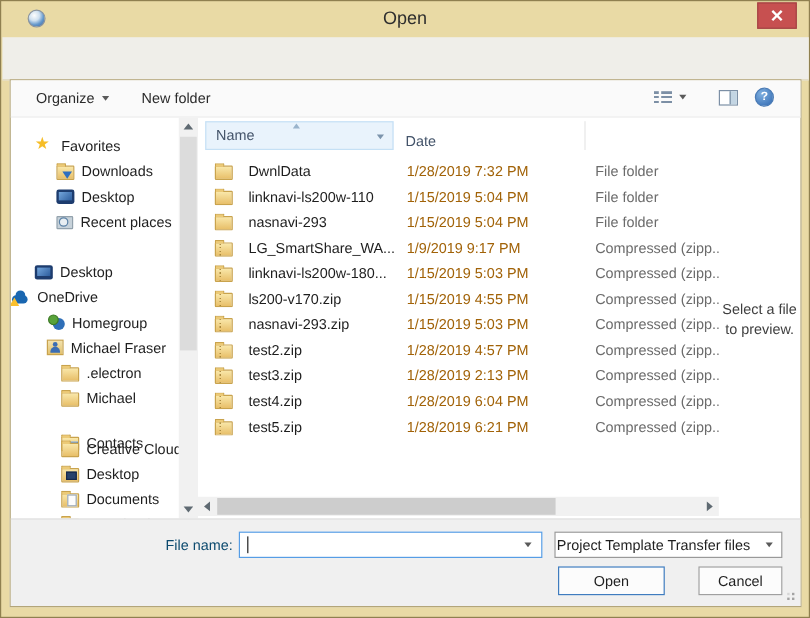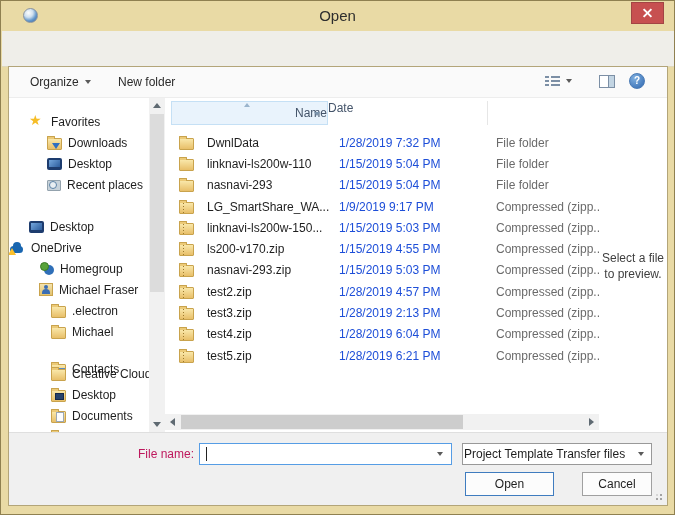--- a/index.html
+++ b/index.html
@@ -72,41 +72,41 @@
   .side-item{position:absolute;height:21px;display:flex;align-items:center;gap:6px;width:140px;}
   .side-label{white-space:nowrap;}
   .side-scroll{position:absolute;left:140px;top:0;width:16px;height:334px;background:#f1f1f1;}
   .tri-up-s{width:0;height:0;border-left:4px solid transparent;border-right:4px solid transparent;border-bottom:5px solid #5f6a72;position:absolute;left:4px;top:5px;}
   .tri-dn-s{width:0;height:0;border-left:4px solid transparent;border-right:4px solid transparent;border-top:5px solid #5f6a72;position:absolute;left:4px;bottom:5px;}
   .vthumb{position:absolute;left:1px;top:16px;width:14px;height:178px;background:#dcdcdc;}
 
   .list{position:absolute;left:156px;top:0;width:434px;height:334px;}
   .hdr{position:absolute;left:0;top:3px;height:24px;display:flex;color:#44546a;}
   .h-name{margin-left:6px;width:157px;background:#e9f3fc;border:1px solid #c5e0f5;box-sizing:border-box;position:relative;
-    display:flex;align-items:center;padding-left:8px;justify-content:flex-end;}
+    display:flex;align-items:center;padding-left:8px;}
   .sort-up{position:absolute;left:72px;top:1px;width:0;height:0;border-left:3.5px solid transparent;border-right:3.5px solid transparent;border-bottom:4px solid #9ab4cc;}
   .h-filter{position:absolute;right:7px;top:10px;border-top-color:#7c94ac;}
-  .h-date{width:160px;display:flex;align-items:flex-start;border-right:1px solid #e6e6e6;box-sizing:border-box;}
+  .h-date{width:160px;display:flex;align-items:flex-end;padding-left:10px;border-right:1px solid #e6e6e6;box-sizing:border-box;}
   .h-type{width:103px;display:flex;align-items:center;padding-left:8px;border-right:1px solid #e6e6e6;box-sizing:border-box;}
   .rows{position:absolute;left:0;top:34px;width:434px;}
   .row{height:21.3px;display:flex;align-items:center;}
   .c-name{width:167px;padding-left:14px;display:flex;align-items:center;gap:13px;box-sizing:border-box;white-space:nowrap;overflow:hidden;}
-  .c-date{width:164px;padding-left:7px;color:#1d4ed8;box-sizing:border-box;white-space:nowrap;}
+  .c-date{width:164px;padding-left:7px;color:#a16207;box-sizing:border-box;white-space:nowrap;}
   .c-type{flex:1;color:#6b6b6b;white-space:nowrap;overflow:hidden;}
   .hscroll{position:absolute;left:0;top:316px;width:434px;height:16px;background:#f1f1f1;}
   .tri-left{position:absolute;left:5px;top:4px;width:0;height:0;border-top:4px solid transparent;border-bottom:4px solid transparent;border-right:5px solid #5f6a72;}
   .tri-right{position:absolute;right:5px;top:4px;width:0;height:0;border-top:4px solid transparent;border-bottom:4px solid transparent;border-left:5px solid #5f6a72;}
   .hthumb{position:absolute;left:16px;top:1px;width:282px;height:14px;background:#cdcdcd;}
 
   .preview{position:absolute;left:590px;top:0;width:68px;height:334px;}
   .preview-msg{position:absolute;left:2px;top:152px;width:64px;text-align:center;color:#3f3f3f;line-height:16px;}
 
   
   .footer{position:absolute;left:0;top:365px;width:658px;height:73px;background:#f0f0f0;border-top:1px solid #dfdfdf;box-sizing:border-box;}
-  .fname-label{position:absolute;left:60px;top:14px;width:125px;text-align:right;color:#be185d;}
+  .fname-label{position:absolute;left:60px;top:14px;width:125px;text-align:right;color:#0c4a6e;}
   .fname-combo{position:absolute;left:190px;top:10px;width:253px;height:22px;background:#fff;border:1px solid #569de5;box-sizing:border-box;}
   .fname-combo input{position:absolute;left:6px;top:2px;width:215px;height:16px;border:none;outline:none;background:transparent;font:12px "Liberation Sans",sans-serif;}
   .caret{position:absolute;left:6px;top:3px;width:1px;height:14px;background:#222;}
   .combo-chevron{position:absolute;right:8px;top:8px;}
   .ftype-combo{position:absolute;left:453px;top:10px;width:190px;height:22px;background:#fff;border:1px solid #999;box-sizing:border-box;
     display:flex;align-items:center;padding-left:1px;white-space:nowrap;overflow:hidden;}
   .ftype-combo .tri-down{position:absolute;right:7px;top:8px;}
   .btn{position:absolute;top:39px;height:24px;background:#fcfcfc;box-sizing:border-box;text-align:center;line-height:22px;color:#1f1f1f;}
   .btn-open{left:456px;width:89px;border:1px solid #3f7cbf;}
   .btn-cancel{left:573px;width:70px;border:1px solid #a0a0a0;}
@@ -315,21 +315,21 @@
               <div class="c-name">
                 <span class="icon ic-zip"></span>
                 <span>LG_SmartShare_WA...</span>
               </div>
               <div class="c-date">1/9/2019 9:17 PM</div>
               <div class="c-type">Compressed (zipp..</div>
             </div>
             <div class="row">
               <div class="c-name">
                 <span class="icon ic-zip"></span>
-                <span>linknavi-ls200w-150...</span>
+                <span>linknavi-ls200w-180...</span>
               </div>
               <div class="c-date">1/15/2019 5:03 PM</div>
               <div class="c-type">Compressed (zipp..</div>
             </div>
             <div class="row">
               <div class="c-name">
                 <span class="icon ic-zip"></span>
                 <span>ls200-v170.zip</span>
               </div>
               <div class="c-date">1/15/2019 4:55 PM</div>

